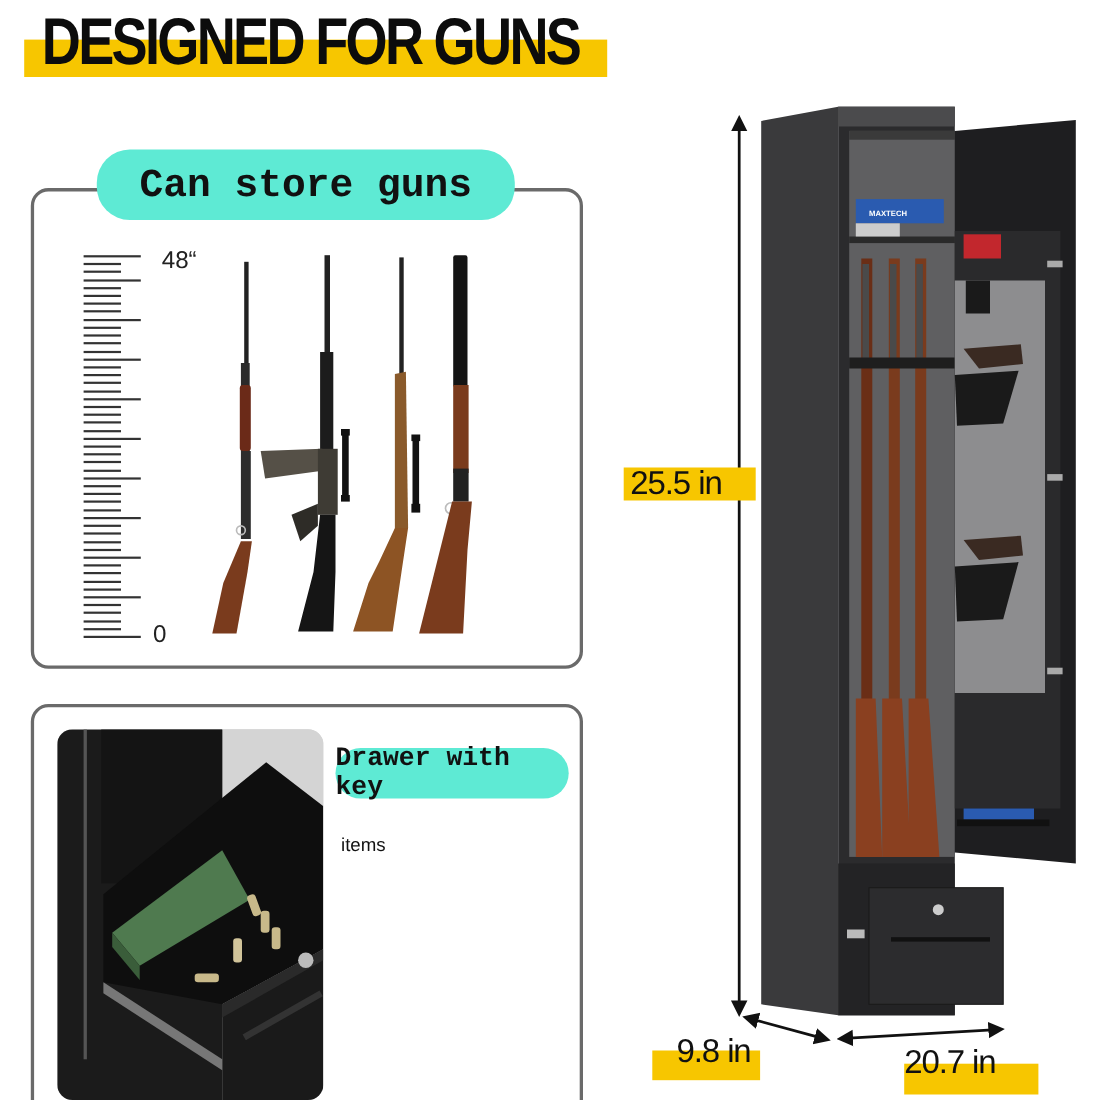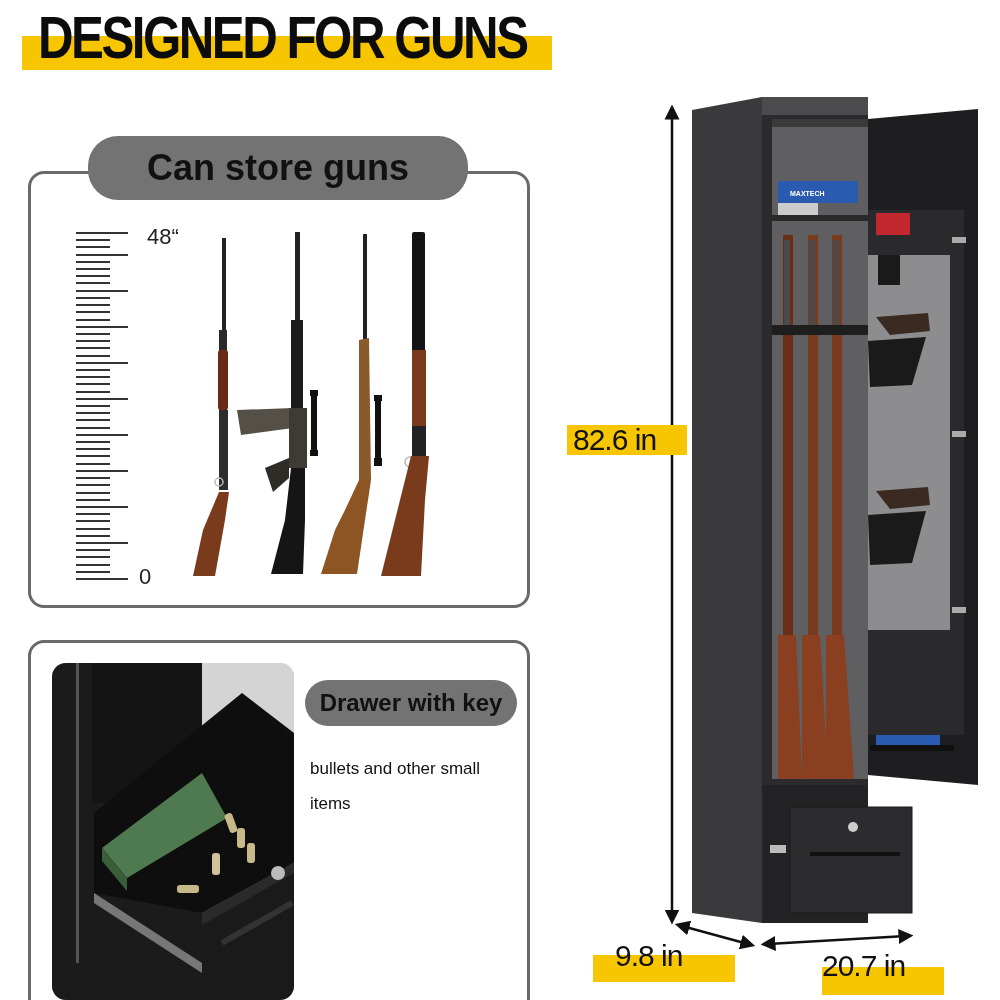--- a/index.html
+++ b/index.html
@@ -6,41 +6,41 @@
   html, body { width: 1000px; height: 1000px; background: #ffffff; overflow: hidden; }
   body { position: relative; font-family: "Liberation Sans", sans-serif; color: #111; }
 
   .headline-bar { position: absolute; left: 22px; top: 36px; width: 530px; height: 34px; background: #f7c600; }
   .headline { position: absolute; left: 38px; top: -2px; font-family: "Liberation Sans", sans-serif; font-weight: bold; font-size: 60px; letter-spacing: -3px; transform: scaleX(0.82); transform-origin: left top; color: #0c0c0c; white-space: nowrap; line-height: 80px; }
 
   .panel { position: absolute; border: 3px solid #6a6a6a; border-radius: 16px; background: #fff; }
   .panel-guns { left: 28px; top: 171px; width: 502px; height: 437px; }
   .panel-drawer { left: 28px; top: 640px; width: 502px; height: 400px; }
 
-  .pill { position: absolute; background: #737373; border-radius: 30px; display: flex; align-items: center; justify-content: center; font-weight: bold; color: #111; }
+  .pill { position: absolute; background: #5eead4; border-radius: 30px; display: flex; align-items: center; justify-content: center; font-weight: bold; color: #111; font-family: Liberation Mono, monospace; }
   .pill-guns { left: 88px; top: 136px; width: 380px; height: 64px; font-size: 36px; }
   .pill-drawer { left: 305px; top: 680px; width: 212px; height: 46px; font-size: 24px; }
 
   .ruler { position: absolute; left: 76px; top: 232px; width: 80px; height: 348px; }
   .ruler .tick { position: absolute; left: 0; height: 2px; background: #333; }
   .ruler-label { position: absolute; font-size: 22px; color: #222; }
   .ruler-top { left: 147px; top: 224px; }
   .ruler-bot { left: 139px; top: 564px; }
 
   .guns { position: absolute; left: 185px; top: 230px; width: 260px; height: 350px; }
 
   .photo { position: absolute; left: 52px; top: 663px; width: 242px; height: 337px; border-radius: 14px; overflow: hidden; background: #cfcfcf; }
 
   .desc { position: absolute; left: 310px; top: 752px; width: 215px; font-size: 17px; line-height: 34.5px; color: #111; }
 
   .safe { position: absolute; left: 690px; top: 95px; width: 290px; height: 830px; }
 
   .dim-label { position: absolute; background: #f7c600; font-size: 30px; color: #111; line-height: 30px; letter-spacing: -1px; }
   .dim-h { left: 567px; top: 425px; width: 120px; height: 30px; padding-left: 6px; }
-  .dim-d { left: 593px; top: 955px; width: 142px; height: 27px; padding-left: 22px; line-height: 18px; }
+  .dim-d { left: 593px; top: 955px; width: 98px; height: 27px; padding-left: 22px; line-height: 18px; }
   .dim-w { left: 822px; top: 967px; width: 122px; height: 28px; padding-left: 0; line-height: 14px; }
   .dim-d span, .dim-w span { position: relative; top: -8px; }
 
   svg { display: block; }
 </style>
 </head>
 <body>
 
 <div class="headline-bar"></div>
 <div class="headline">DESIGNED FOR GUNS</div>
@@ -171,21 +171,20 @@
 
     <circle cx="226" cy="210" r="7" fill="#bbb"></circle>
 
     <path d="M170 280 L240 240" stroke="#333" stroke-width="6"></path>
   </svg>
 </div>
 
 <div class="pill pill-drawer">Drawer with key</div>
 
 <div class="desc">
-  <div>bullets and other small</div>
   <div>items</div>
 </div>
 
 <svg style="position:absolute;left:0;top:0;" width="1000" height="1000">
   <defs>
     <marker id="ah" viewBox="0 0 10 10" refX="5" refY="5" markerWidth="6" markerHeight="8" orient="auto-start-reverse">
       <path d="M0 0 L10 5 L0 10 Z" fill="#111"></path>
     </marker>
   </defs>
   <line x1="672" y1="112" x2="672" y2="917" stroke="#111" stroke-width="2.5" marker-start="url(#ah)" marker-end="url(#ah)"></line>
@@ -246,15 +245,15 @@
       <rect x="262" y="142" width="14" height="6" fill="#aaa"></rect>
       <rect x="262" y="336" width="14" height="6" fill="#aaa"></rect>
       <rect x="262" y="512" width="14" height="6" fill="#aaa"></rect>
 
       <rect x="186" y="640" width="64" height="10" fill="#2a5bb0"></rect>
       <rect x="180" y="650" width="84" height="6" fill="#111"></rect>
     </g>
   </svg>
 </div>
 
-<div class="dim-label dim-h">82.6 in</div>
+<div class="dim-label dim-h">25.5 in</div>
 <div class="dim-label dim-d"><span>9.8 in</span></div>
 <div class="dim-label dim-w"><span>20.7 in</span></div>
 
 </body></html>

